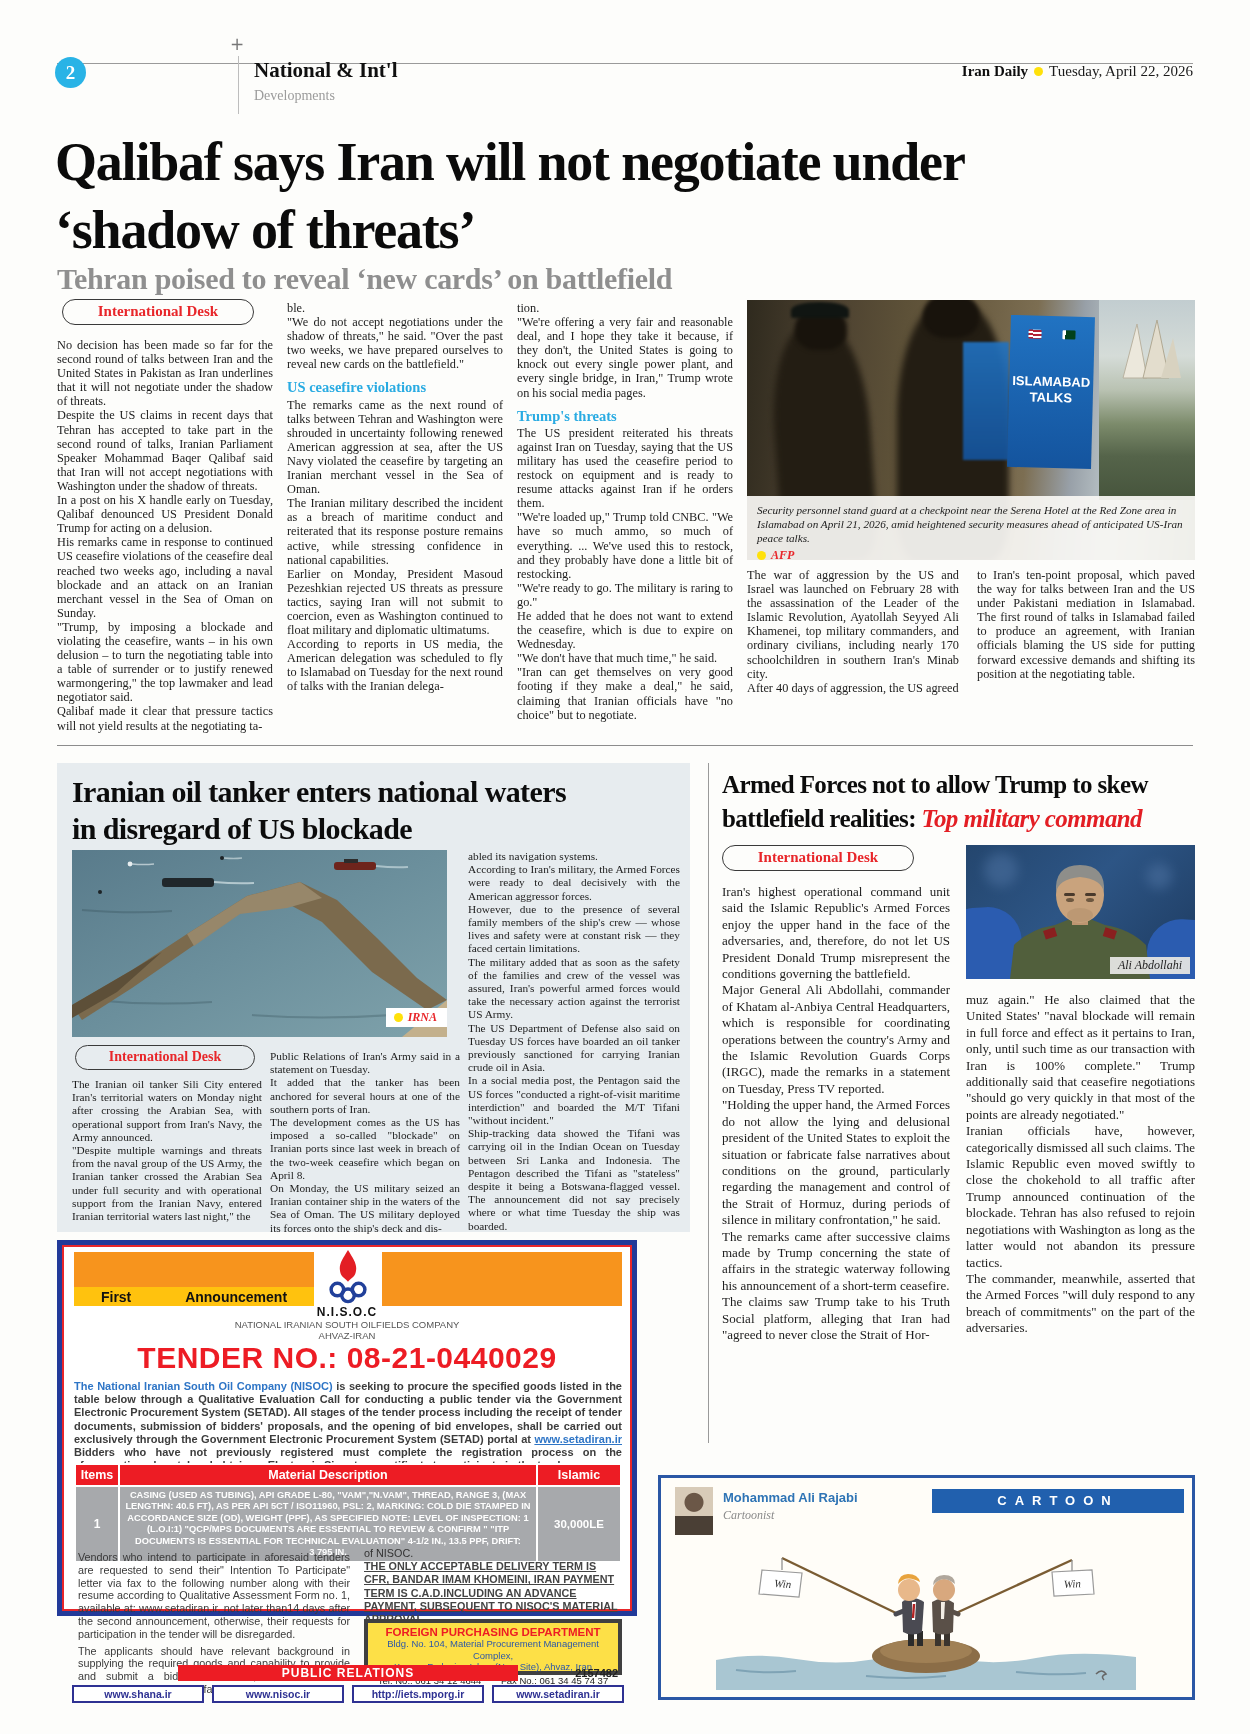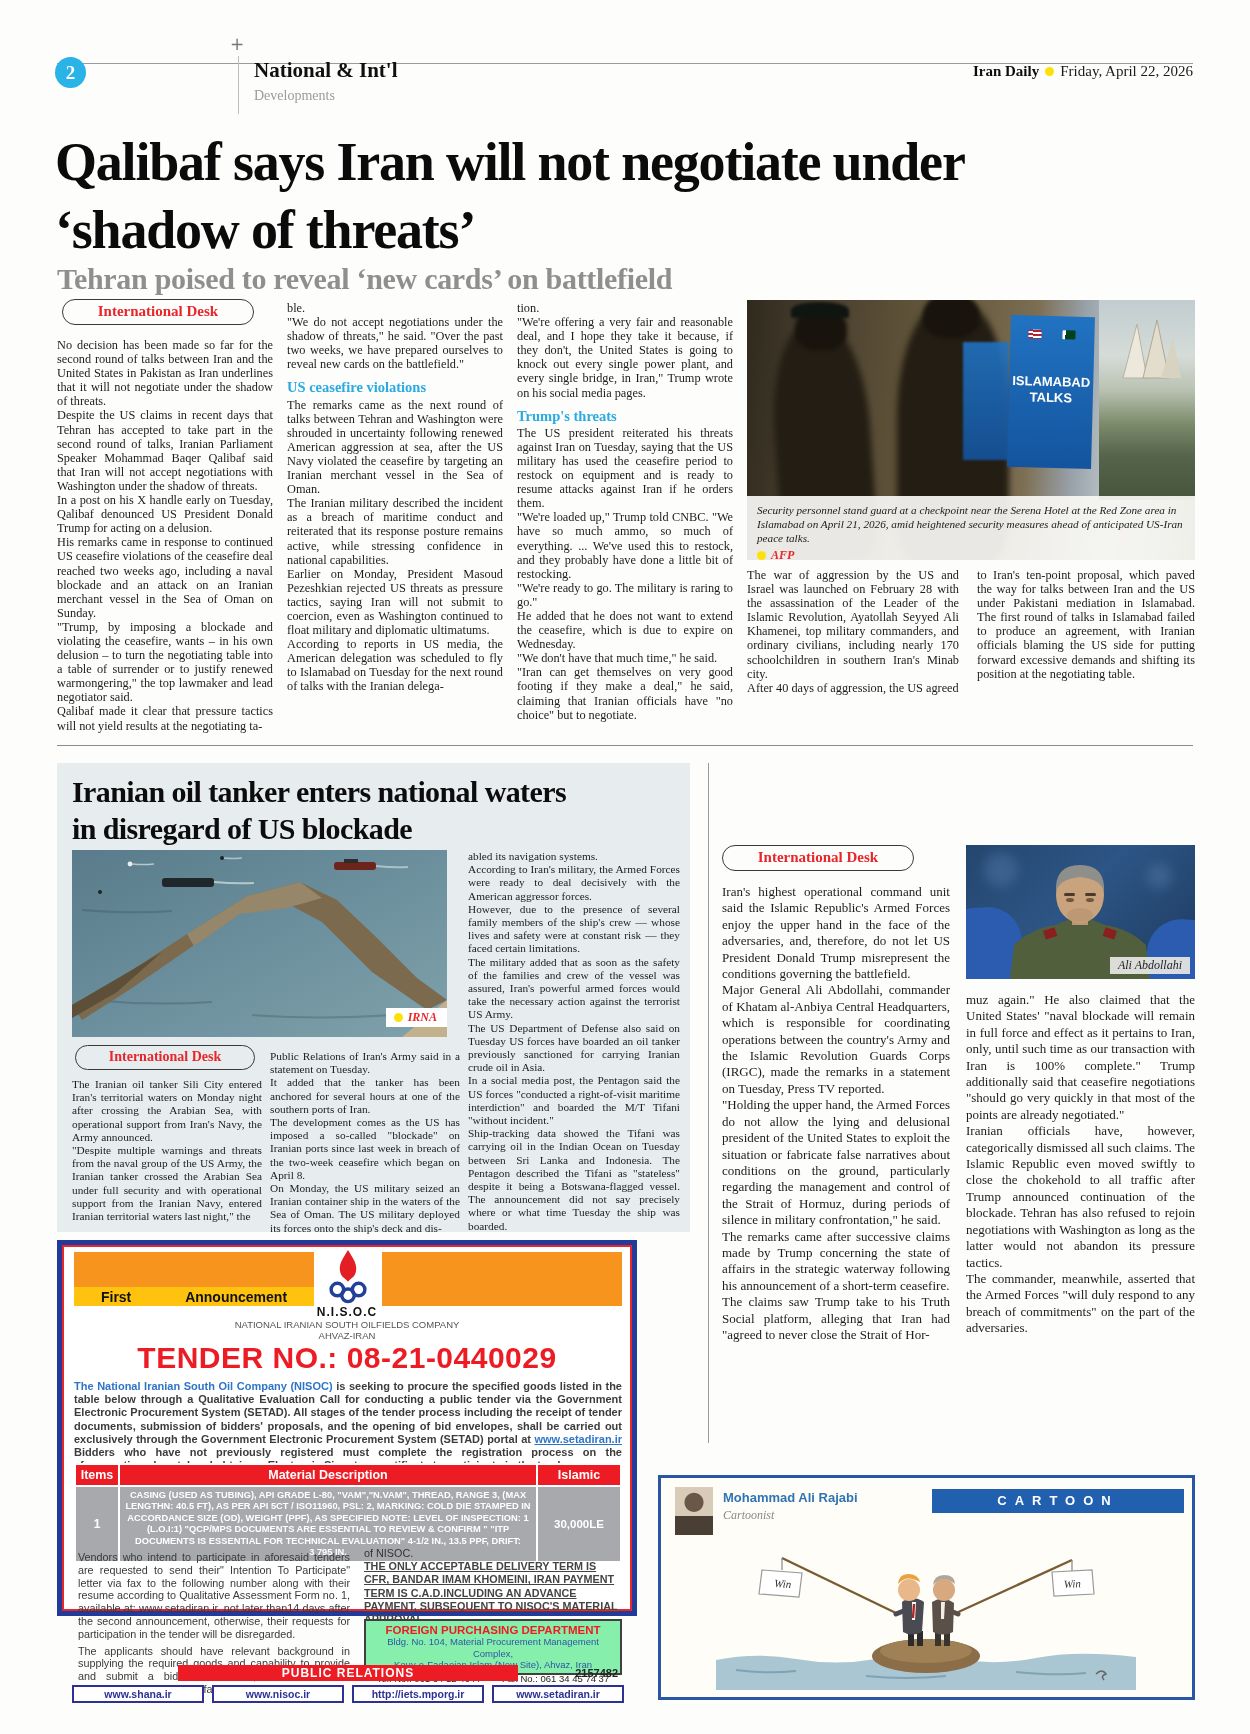--- a/index.html
+++ b/index.html
@@ -101,21 +101,21 @@
   .ttable { position:absolute; left:10px; top:216px; width:548px; border-collapse:collapse; }
   .ttable th { background:#ed1c24; color:#fff; font-size:12.5px; font-weight:bold; padding:3px 2px; border:2px solid #fff; }
   .ttable td { background:#a7a9ac; color:#fff; font-weight:bold; text-align:center; border:2px solid #fff; padding:3px 4px; }
   .td-item { width:44px; font-size:12px; }
   .td-desc { font-size:9.3px; line-height:11.4px; }
   .td-qty  { width:84px; font-size:11.5px; }
   .vendors-left { position:absolute; left:10px; top:300px; width:280px; font-size:10.8px; line-height:12.8px; text-align:justify; color:#3a3a3a; }
   .vendors-left p { margin:4px; }
   .tender-right { position:absolute; left:300px; top:300px; width:258px; font-size:10.8px; line-height:13.2px; color:#333; }
   .terms { text-decoration:underline; font-weight:600; color:#444; }
-  .dept-box { position:absolute; left:300px; top:372px; width:258px; height:56px; background:#86efac; border:2px solid #404040; text-align:center; padding-top:3px; }
+  .dept-box { position:absolute; left:300px; top:372px; width:258px; height:56px; background:#fde047; border:4px solid #404040; text-align:center; padding-top:3px; }
   .dept-title { color:#ed1c24; font-weight:bold; font-size:11.5px; }
   .dept-addr { color:#2e58a6; font-size:9.5px; line-height:11.5px; }
   .dept-tels { color:#222; font-size:9.5px; margin-top:2px; display:flex; justify-content:space-around; }
   .ref-no { position:absolute; right:12px; top:420px; font-size:11px; color:#222; font-weight:bold; }
   .pr-bar { position:absolute; left:114px; top:418px; width:340px; height:16px; background:#ed1c24; color:#fff;
     font-weight:bold; font-size:12px; text-align:center; line-height:16px; letter-spacing:1px; }
   .links-row { position:absolute; left:8px; top:438px; width:552px; display:flex; gap:8px; }
   .links-row span { flex:1; border:2px solid #2e3192; color:#2e3192; background:#fff; font-weight:bold; font-size:10.5px;
     text-align:center; padding:1px 0; }
   
@@ -136,21 +136,21 @@
 
   <div class="plus-mark">+</div>
   <div class="rule-top"></div>
   <div class="pagenum">2</div>
   <div class="vrule-header"></div>
   <div class="section-title">National &amp; Int'l</div>
   <div class="section-sub">Developments</div>
   <div class="header-right">
     <span class="brand">Iran Daily</span>
     <span class="dot dot-9"></span>
-    <span>Friday, April 22, 2026</span>
+    <span>Tuesday, April 22, 2026</span>
   </div>
 
   <div class="headline">
     <div>Qalibaf says Iran will not negotiate under</div>
     <div>‘shadow of threats’</div>
   </div>
   <div class="subheadline">Tehran poised to reveal ‘new cards’ on battlefield</div>
 
   <div class="desk-badge badge-lead">International Desk</div>
   <div class="mcol col-lead-1">
@@ -282,20 +282,24 @@
         <p>However, due to the presence of several family members of the ship's crew — whose lives and safety were at constant risk — they faced certain limitations.</p>
         <p>The military added that as soon as the safety of the families and crew of the vessel was assured, Iran's powerful armed forces would take the necessary action against the terrorist US Army.</p>
         <p>The US Department of Defense also said on Tuesday US forces have boarded an oil tanker previously sanctioned for carrying Iranian crude oil in Asia.</p>
         <p>In a social media post, the Pentagon said the US forces "conducted a right-of-visit maritime interdiction" and boarded the M/T Tifani "without incident."</p>
         <p>Ship-tracking data showed the Tifani was carrying oil in the Indian Ocean on Tuesday between Sri Lanka and Indonesia. The Pentagon described the Tifani as "stateless" despite it being a Botswana-flagged vessel. The announcement did not say precisely where or what time Tuesday the ship was boarded.</p>
       </div>
   </div>
 
   <div class="vrule-bottom"></div>
 
+  <div class="armed-title">
+    <div>Armed Forces not to allow Trump to skew</div>
+    <div><span>battlefield realities: </span><span class="red-it">Top military command</span></div>
+  </div>
   <div class="desk-badge badge-armed">International Desk</div>
   <div class="acol acol-1">
       <p>Iran's highest operational command unit said the Islamic Republic's Armed Forces enjoy the upper hand in the face of the adversaries, and, therefore, do not let US President Donald Trump misrepresent the conditions governing the battlefield.</p>
       <p>Major General Ali Abdollahi, commander of Khatam al-Anbiya Central Headquarters, which is responsible for coordinating operations between the country's Army and the Islamic Revolution Guards Corps (IRGC), made the remarks in a statement on Tuesday, Press TV reported.</p>
       <p>"Holding the upper hand, the Armed Forces do not allow the lying and delusional president of the United States to exploit the situation or fabricate false narratives about conditions on the ground, particularly regarding the management and control of the Strait of Hormuz, during periods of silence in military confrontation," he said.</p>
       <p>The remarks came after successive claims made by Trump concerning the state of affairs in the strategic waterway following his announcement of a short-term ceasefire.</p>
       <p>The claims saw Trump take to his Truth Social platform, alleging that Iran had "agreed to never close the Strait of Hor-</p>
     </div>
   <div class="armed-photo">
     <div class="bokeh" style="left:18px;top:8px;width:34px;height:34px;"></div>

